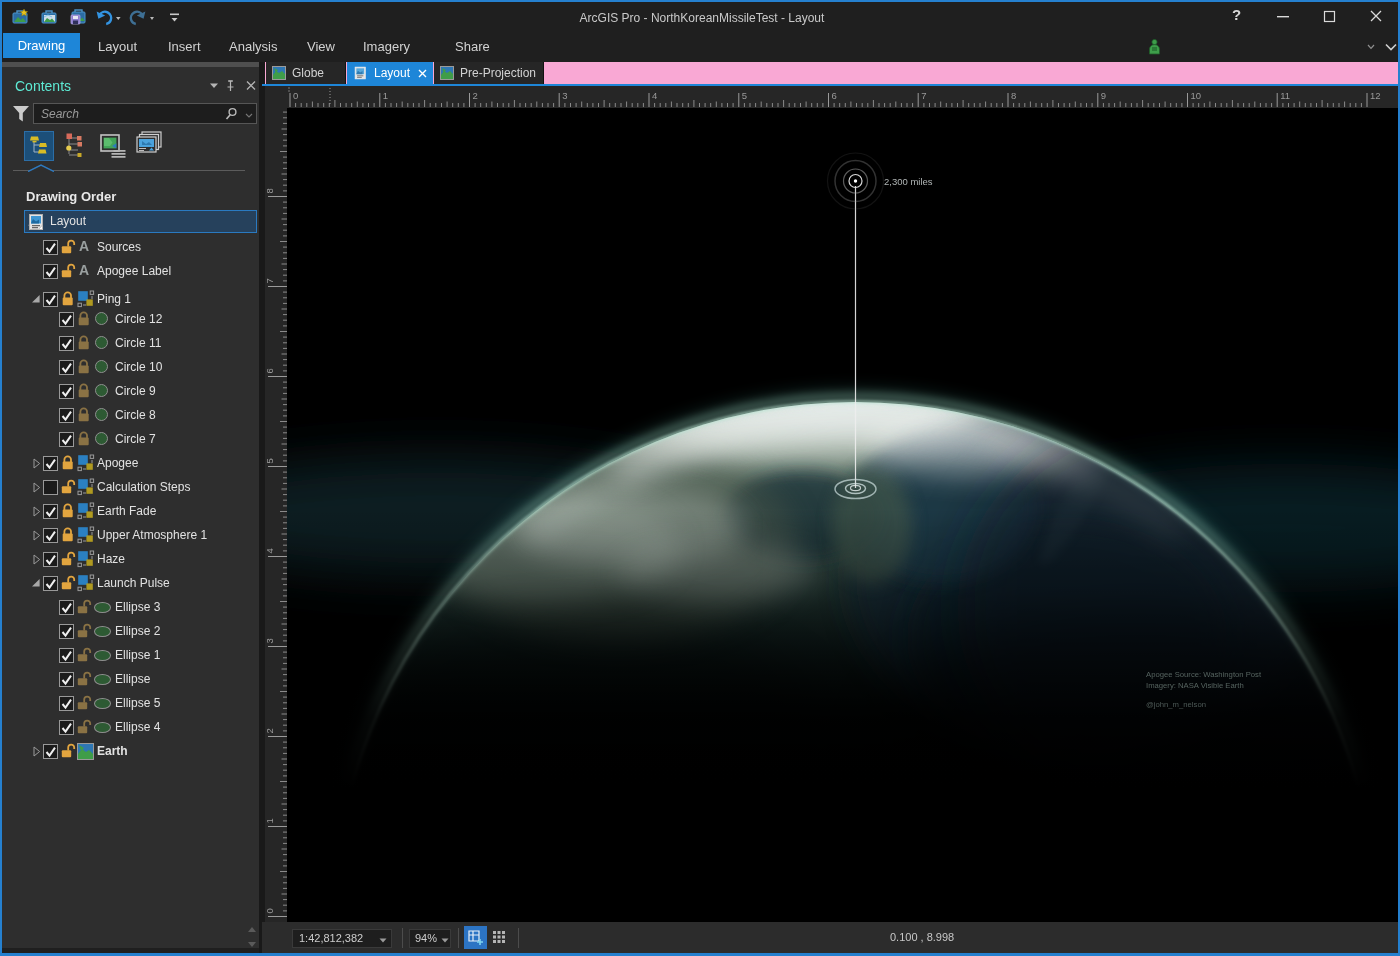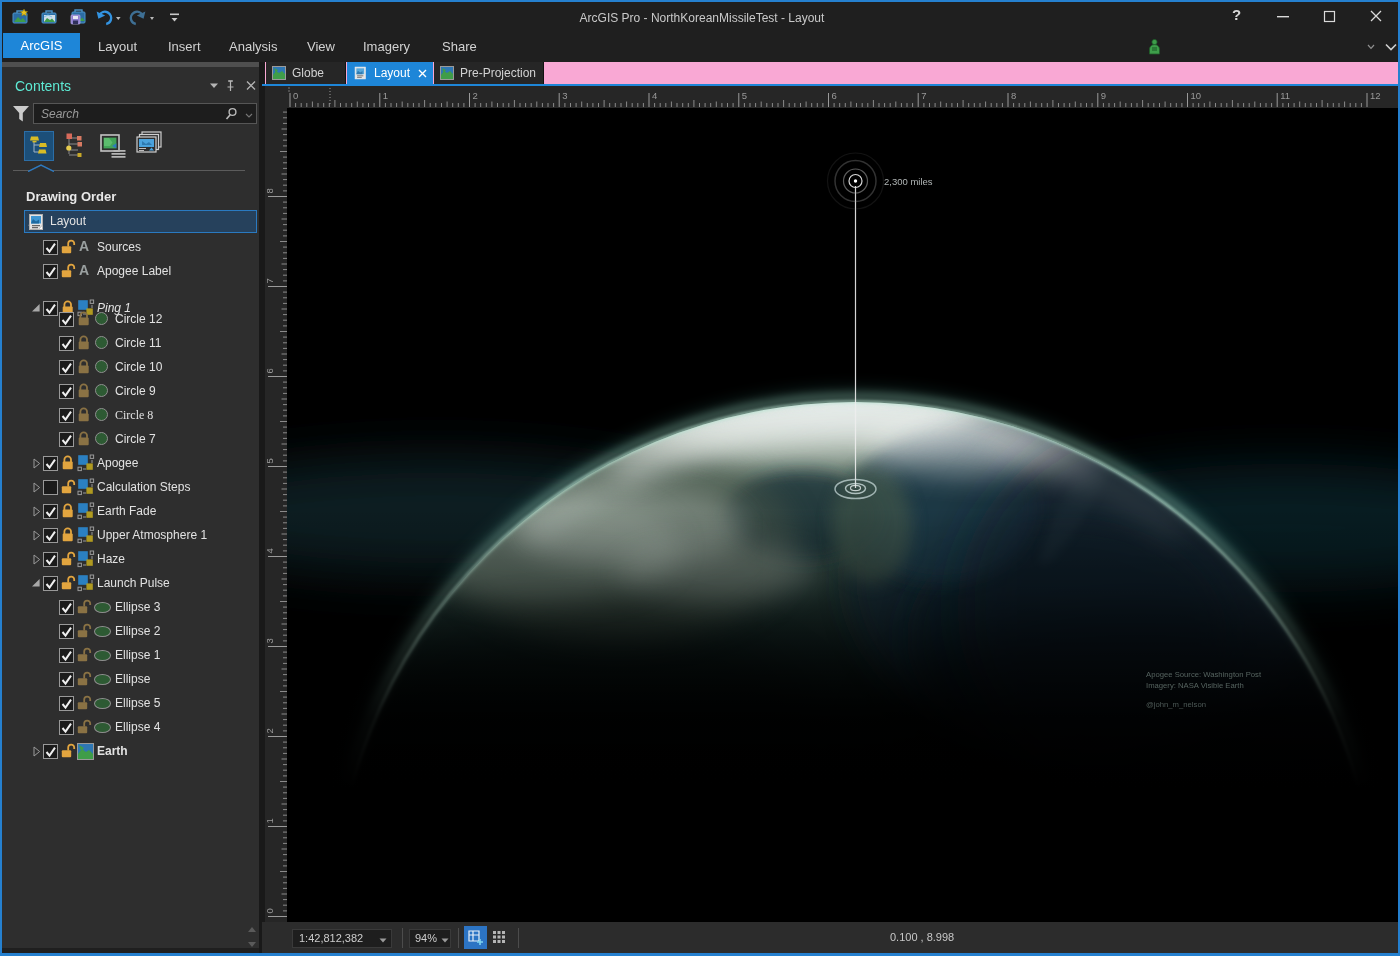--- a/index.html
+++ b/index.html
@@ -96,27 +96,27 @@
 
   <div class="abs winbtn" style="left:1230px;top:4px;font-size:15px;font-weight:bold;">?</div>
   <svg class="abs" style="left:1275px;top:6px;" width="120" height="18" viewBox="0 0 120 18">
     <rect x="0" y="8" width="12" height="1.4" fill="#dadada"></rect>
     <rect x="47.5" y="3.5" width="10" height="10" fill="none" stroke="#dadada" stroke-width="1.2"></rect>
     <path d="M94 3 l10 10 M104 3 l-10 10" stroke="#dadada" stroke-width="1.3"></path>
   </svg>
 </div>
 
 <div class="abs" id="menubar">
-  <div class="abs" id="projTab">ArcGIS</div>
+  <div class="abs" id="projTab">Drawing</div>
   <div class="abs menu" style="left:96px;">Layout</div>
   <div class="abs menu" style="left:166px;">Insert</div>
   <div class="abs menu" style="left:227px;">Analysis</div>
   <div class="abs menu" style="left:305px;">View</div>
   <div class="abs menu" style="left:361px;">Imagery</div>
-  <div class="abs menu" style="left:440px;">Share</div>
+  <div class="abs menu" style="left:453px;">Share</div>
   <svg class="abs" style="left:1146px;top:7px;" width="13" height="16" viewBox="0 0 13 16">
     <circle cx="6.5" cy="3" r="2.6" fill="#3e9e4a" stroke="#1e5c28" stroke-width=".8"></circle>
     <path d="M1.5 15 v-5 a5 4.4 0 0 1 10 0 v5 z" fill="#3e9e4a" stroke="#1e5c28" stroke-width=".8"></path>
     <rect x="4" y="8" width="5" height="4" fill="#2a7a36"></rect>
   </svg>
   <path>
   <svg class="abs" style="left:1383px;top:11px;" width="12" height="9" viewBox="0 0 12 9">
     <path d="M1 1.5 l5 5 5-5" fill="none" stroke="#cfcfcf" stroke-width="1.6"></path>
   </svg>
   <svg class="abs" style="left:1365px;top:12px;" width="8" height="6" viewBox="0 0 8 6">
@@ -225,21 +225,21 @@
             <path d="M1.5 6 l3 3.6 5.5-8" fill="none" stroke="#efefef" stroke-width="2"></path>
           </svg>
         </div>
         <div class="ico" style="left:59px;top:3px;"><svg width="15" height="17" viewBox="0 0 15 17">
             <path d="M7.2 8.6 v-3 a3 3 0 0 1 6 0 v1.4" fill="none" stroke="#e2a53f" stroke-width="1.8"></path>
             <rect x="0.8" y="8.2" width="9.4" height="7" rx="1" fill="#e2a53f"></rect>
           </svg></div>
         <div class="lA" style="left:77px;">A</div>
         <div class="txt" style="left:95px;">Apogee Label</div>
       </div>
-  <div class="row" style="top:229px;font-style:italic;">
+  <div class="row" style="top:220px;">
         <svg class="exp" style="left:29px;" width="10" height="10" viewBox="0 0 10 10">
           <polygon points="8.6,1 8.6,8.6 1,8.6" fill="#a8a8a8"></polygon>
         </svg>
         <div class="cb" style="left:41px;">
           <svg width="12" height="12" viewBox="0 0 12 12">
             <path d="M1.5 6 l3 3.6 5.5-8" fill="none" stroke="#efefef" stroke-width="2"></path>
           </svg>
         </div>
         <div class="ico" style="left:59px;top:3px;"><svg width="14" height="17" viewBox="0 0 14 17">
             <path d="M3.4 8 v-2.4 a3.3 3.3 0 0 1 6.6 0 V8" fill="none" stroke="#e2a53f" stroke-width="1.8"></path>
@@ -310,21 +310,21 @@
         <div class="cb" style="left:57px;">
           <svg width="12" height="12" viewBox="0 0 12 12">
             <path d="M1.5 6 l3 3.6 5.5-8" fill="none" stroke="#efefef" stroke-width="2"></path>
           </svg>
         </div>
         <div class="ico" style="left:75px;top:3px;"><svg width="14" height="17" viewBox="0 0 14 17">
             <path d="M3.4 8 v-2.4 a3.3 3.3 0 0 1 6.6 0 V8" fill="none" stroke="#8a7244" stroke-width="1.8"></path>
             <rect x="1.7" y="7.6" width="10" height="7.6" rx="1" fill="#8a7244"></rect>
           </svg></div>
         <div class="gcirc" style="left:93px;"></div>
-        <div class="txt" style="left:113px;font-family:Liberation Serif, serif;">Circle 8</div>
+        <div class="txt" style="left:113px;">Circle 8</div>
       </div>
   <div class="row" style="top:360px;">
         <div class="cb" style="left:57px;">
           <svg width="12" height="12" viewBox="0 0 12 12">
             <path d="M1.5 6 l3 3.6 5.5-8" fill="none" stroke="#efefef" stroke-width="2"></path>
           </svg>
         </div>
         <div class="ico" style="left:75px;top:3px;"><svg width="14" height="17" viewBox="0 0 14 17">
             <path d="M3.4 8 v-2.4 a3.3 3.3 0 0 1 6.6 0 V8" fill="none" stroke="#8a7244" stroke-width="1.8"></path>
             <rect x="1.7" y="7.6" width="10" height="7.6" rx="1" fill="#8a7244"></rect>

